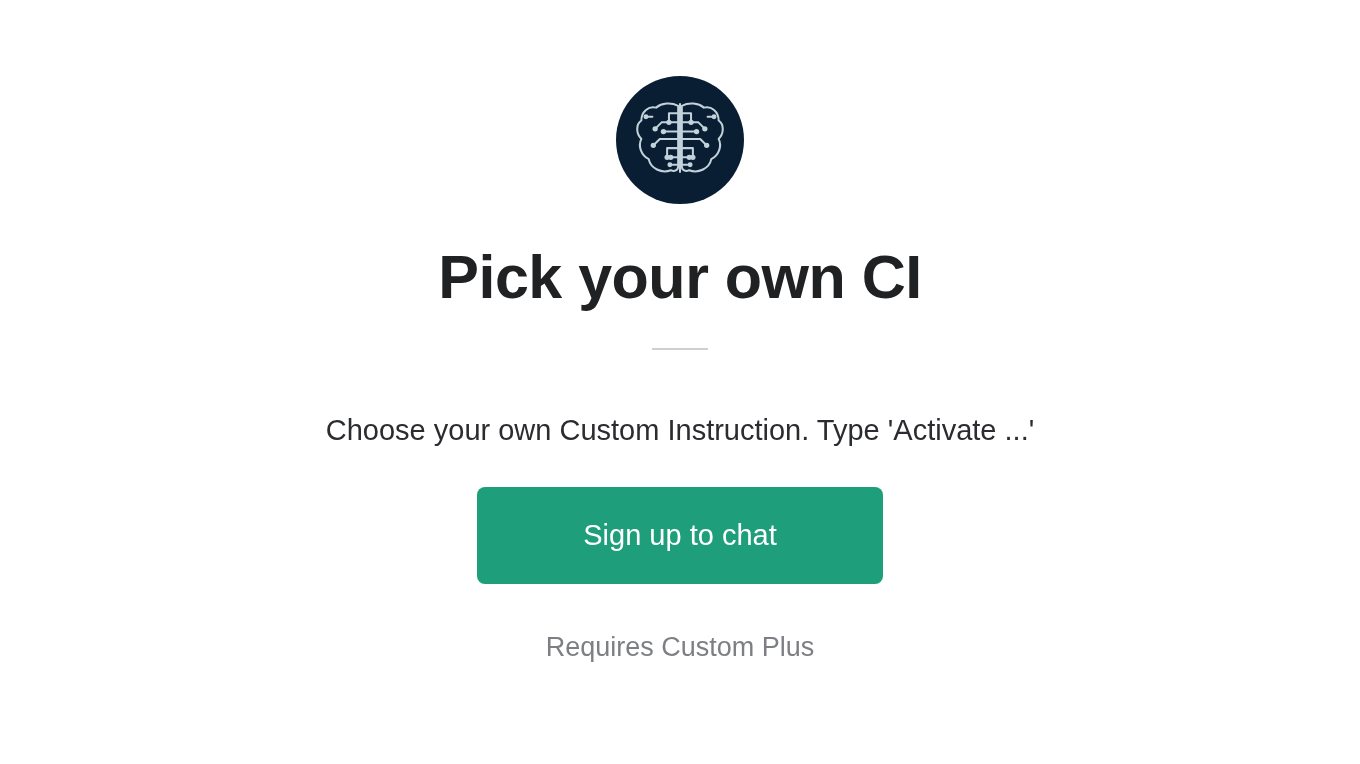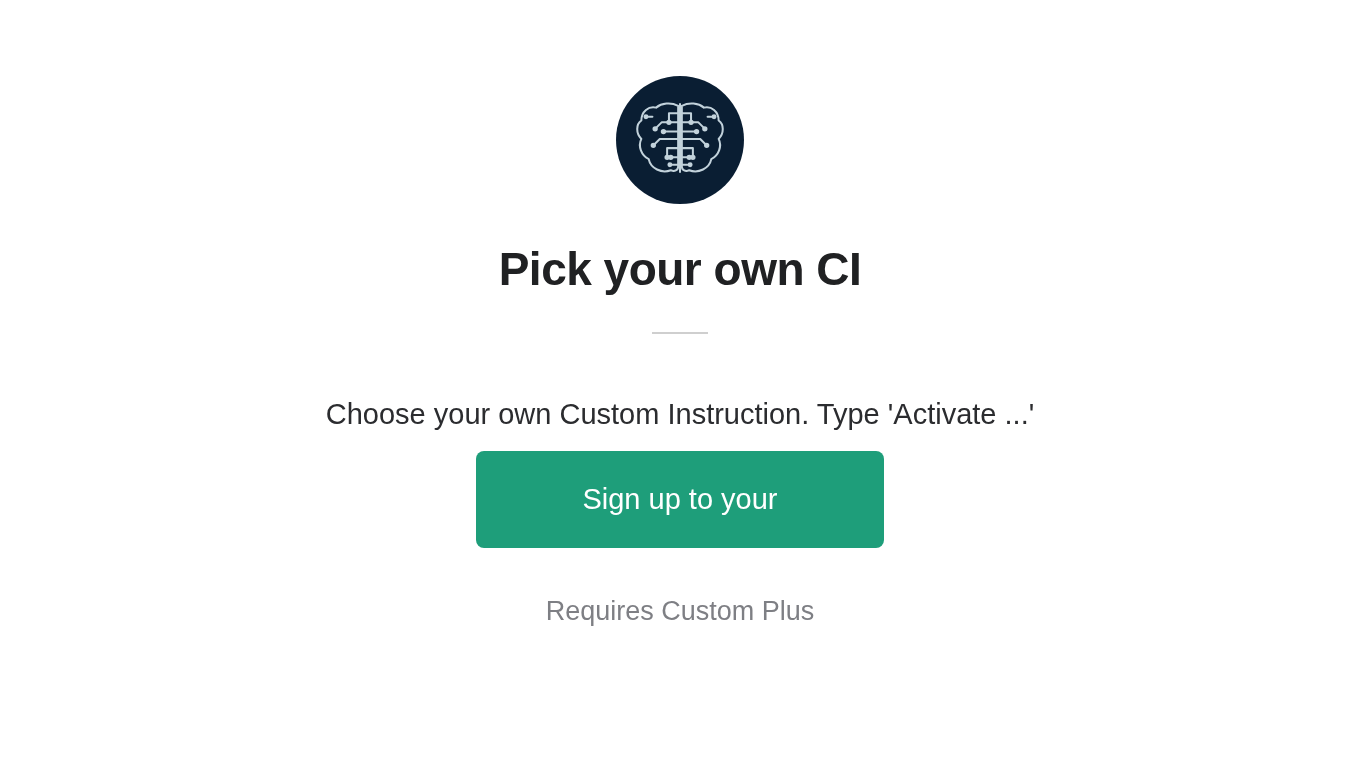--- a/index.html
+++ b/index.html
@@ -25,36 +25,36 @@
       display: flex;
       align-items: center;
       justify-content: center;
       margin-bottom: 38px;
     }
     .avatar svg {
       width: 92px;
       height: 78px;
     }
     .title {
-      font-size: 46px;
+      font-size: 61px;
       font-weight: 600;
       color: #202123;
       letter-spacing: -0.5px;
       margin-bottom: 36px;
     }
     .divider {
       width: 56px;
       height: 2px;
       background: #cfcfcf;
       margin-bottom: 64px;
     }
     .description {
       font-size: 29px;
       color: #2b2c2f;
-      margin-bottom: 20px;
+      margin-bottom: 40px;
       text-align: left;
     }
     .signup-btn {
       background: #1e9e7a;
       color: #ffffff;
       border: none;
       font-size: 29px;
       font-weight: 400;
       padding: 32px 106px;
       border-radius: 8px;
@@ -115,15 +115,15 @@
     </svg>
   </span>
 </div>
 
 <h1 class="title">Pick your own CI</h1>
 
 <div class="divider"></div>
 
 <p class="description">Choose your own Custom Instruction. Type 'Activate ...'</p>
 
-<button class="signup-btn">Sign up to your</button>
+<button class="signup-btn">Sign up to chat</button>
 
 <p class="requires">Requires Custom Plus</p>
 
 </body></html>

